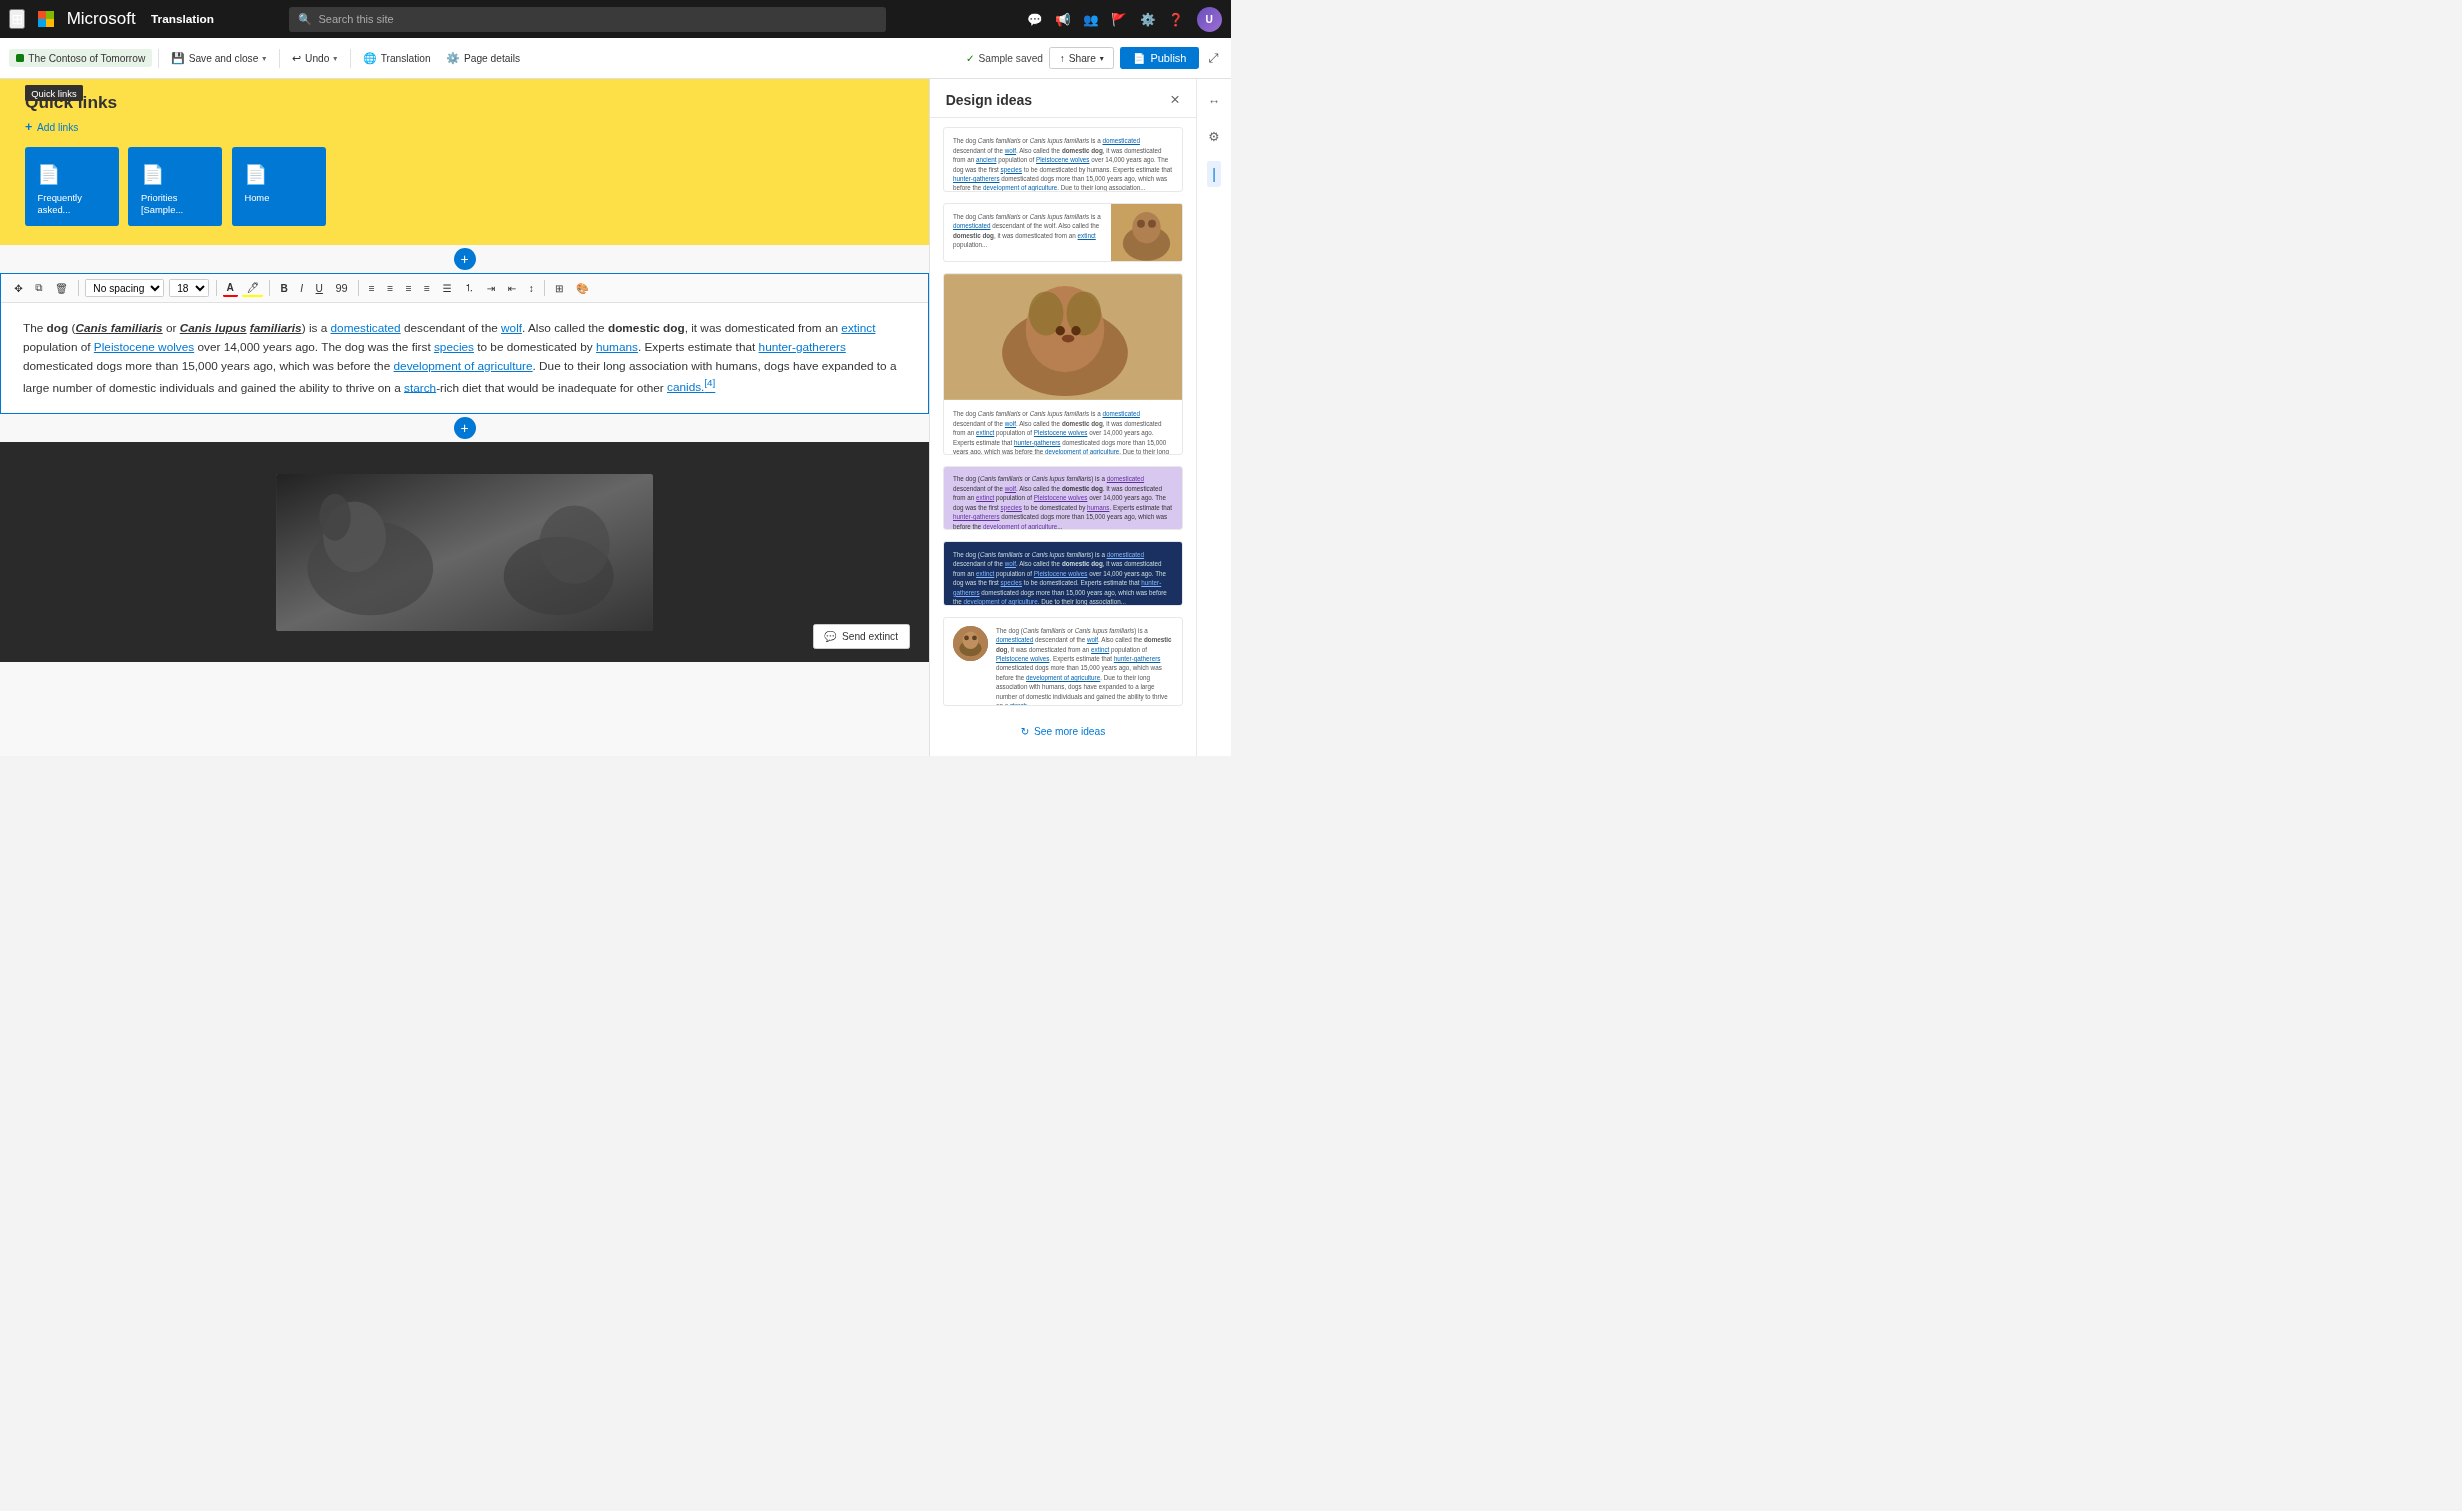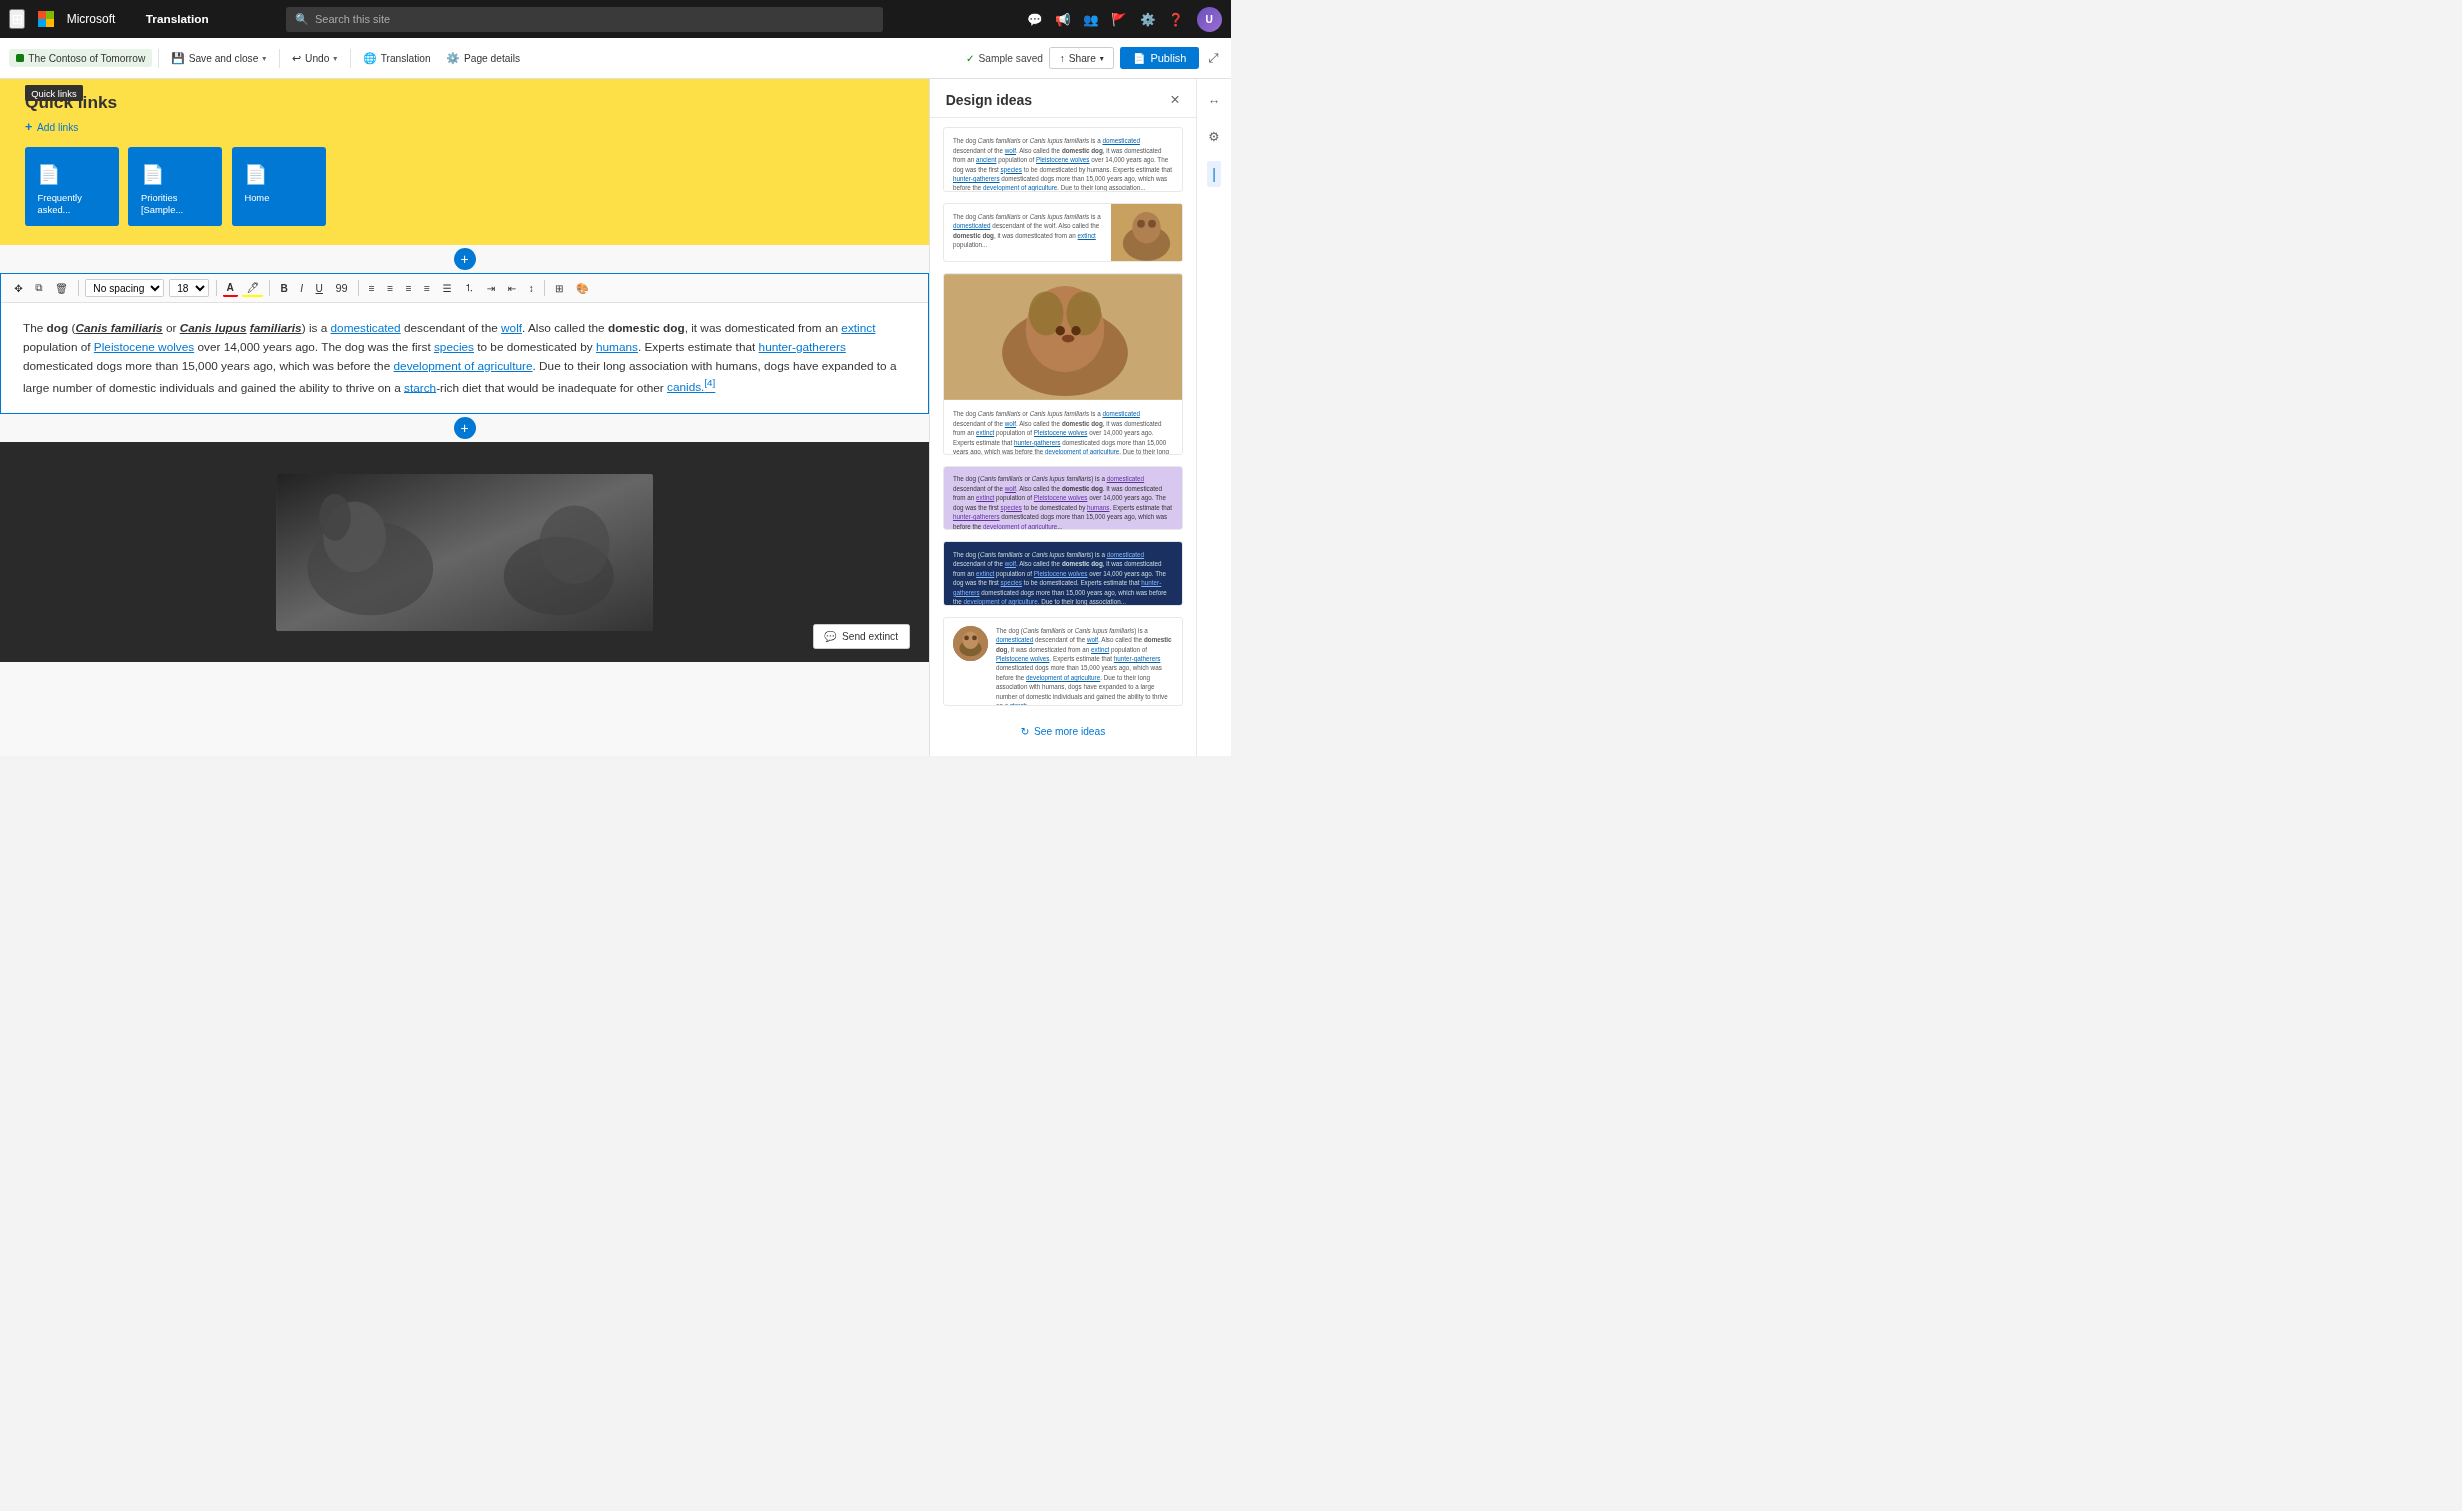--- a/index.html
+++ b/index.html
@@ -6,21 +6,21 @@
     body { font-family: 'Segoe UI', Arial, sans-serif; background: #f3f3f3; overflow: hidden; width: 1231px; height: 756px; }
 
     
     .top-nav {
       display: flex; align-items: center; background: #1a1a1a; height: 38px; padding: 0 9.4px; gap: 9.4px; position: relative; z-index: 100;
     }
     .nav-grid-icon { color: #fff; font-size: 14px; cursor: pointer; margin-right: 3.1px; }
     .ms-logo { display: flex; align-items: center; gap: 2.4px; margin-right: 3.1px; }
     .ms-logo-squares { display: grid; grid-template-columns: 7.9px 7.9px; grid-template-rows: 7.9px 7.9px; gap: 0.8px; }
     .sq1 { background: #f25022; } .sq2 { background: #7fba00; } .sq3 { background: #00a4ef; } .sq4 { background: #ffb900; }
-    .nav-app-name { color: #fff; font-size: 12px; font-weight: 400; margin-right: 21px; text-align: center; }
+    .nav-app-name { color: #fff; font-size: 17px; font-weight: 400; margin-right: 6px; text-align: center; }
     .nav-site-name { color: #fff; font-size: 11.8px; font-weight: 600; }
     .search-bar {
       flex: 1; max-width: 597px; margin: 0 auto; background: #3a3a3a; border-radius: 3.1px;
       display: flex; align-items: center; padding: 0 9.4px; height: 25px; gap: 6.3px;
     }
     .search-bar input {
       background: transparent; border: none; outline: none; color: #ccc; font-size: 11px; width: 100%;
     }
     .search-bar input::placeholder { color: #aaa; }
     .search-icon { color: #aaa; font-size: 11px; }

